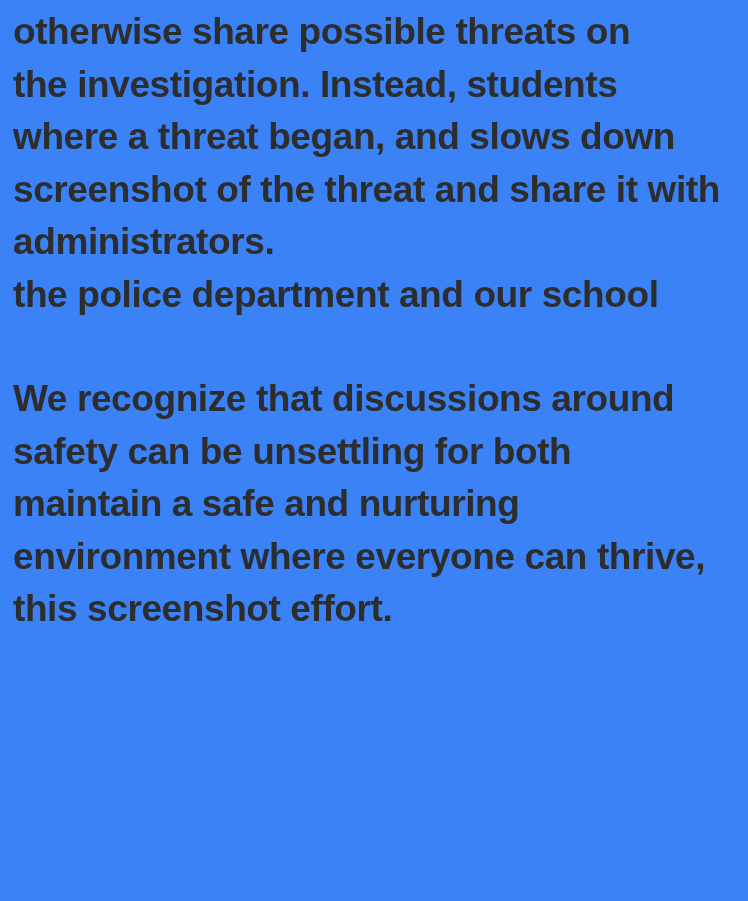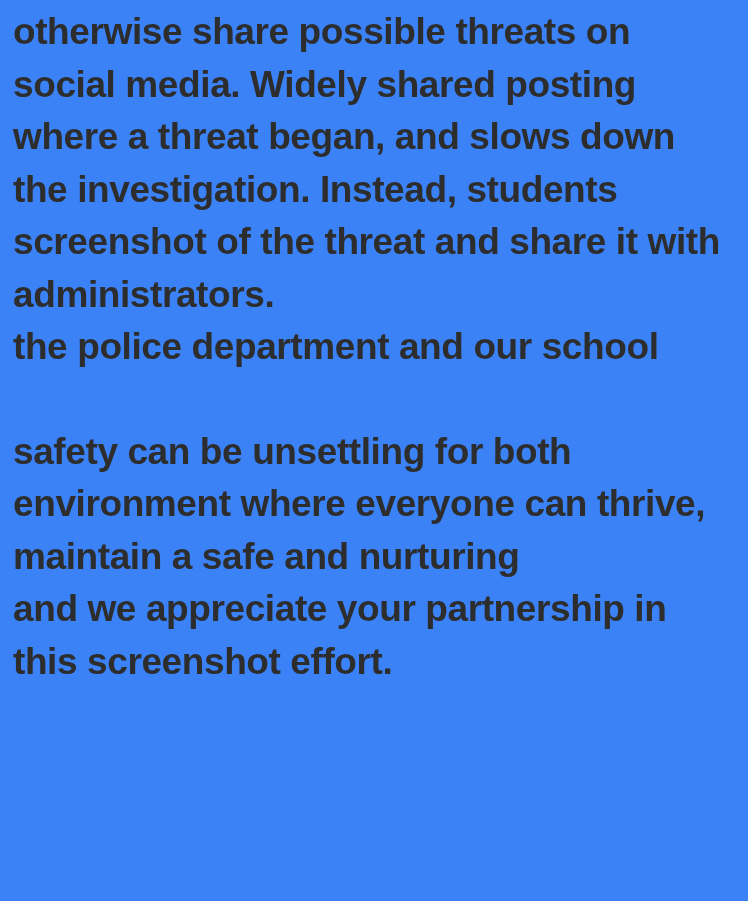--- a/index.html
+++ b/index.html
@@ -36,29 +36,28 @@
     white-space: nowrap;
   }
 </style>
 </head>
 <body>
 
 <div class="page">
 
   <div class="paragraph">
     <div class="line">otherwise share possible threats on</div>
-    <div class="line">social media. Widely shared posting</div>
+    <div class="line">the investigation. Instead, students</div>
     <div class="line">where a threat began, and slows down</div>
-    <div class="line">the investigation. Instead, students</div>
     <div class="line">screenshot of the threat and share it with</div>
     <div class="line">administrators.</div>
     <div class="line">the police department and our school</div>
   </div>
 
   <div class="paragraph">
+    <div class="line">We recognize that discussions around</div>
     <div class="line">safety can be unsettling for both</div>
+    <div class="line">maintain a safe and nurturing</div>
     <div class="line">environment where everyone can thrive,</div>
-    <div class="line">maintain a safe and nurturing</div>
-    <div class="line">and we appreciate your partnership in</div>
     <div class="line">this screenshot effort.</div>
   </div>
 
 </div>
 
 </body></html>

